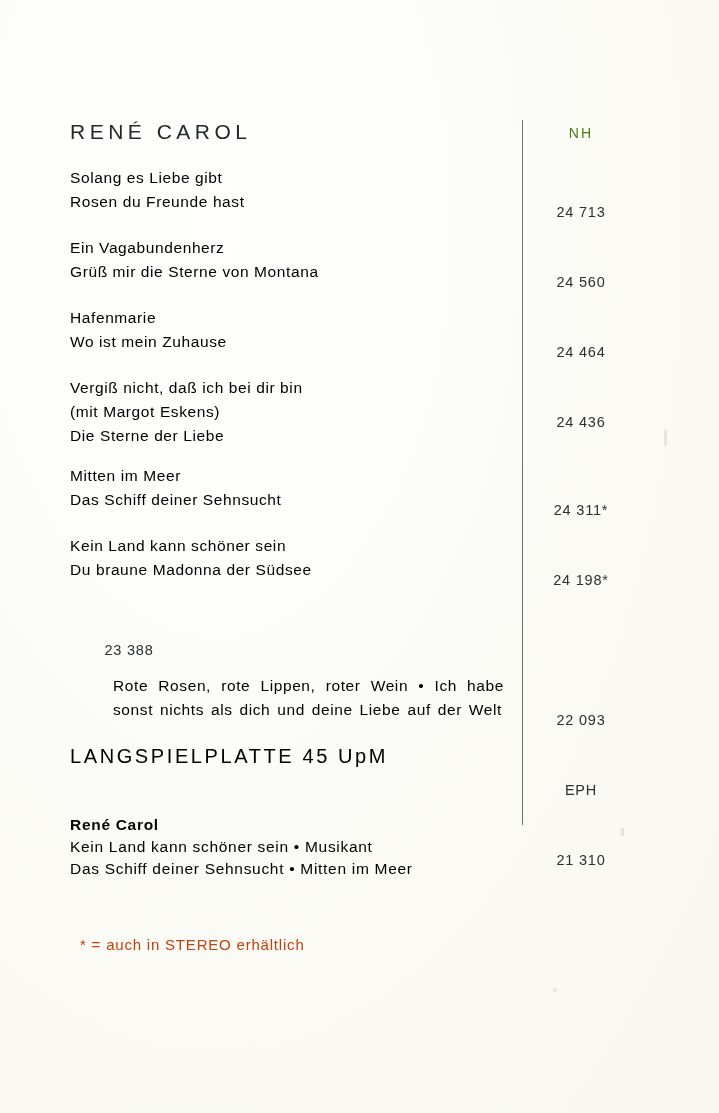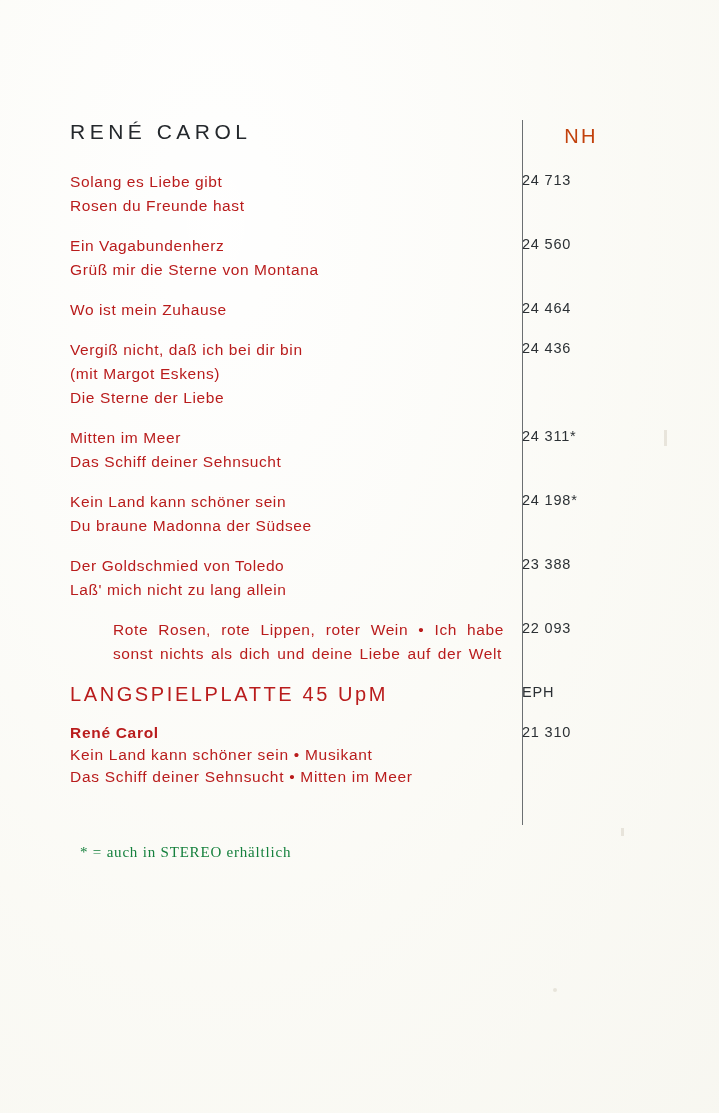--- a/index.html
+++ b/index.html
@@ -54,78 +54,78 @@
   .artist-name {
     width: 452px;
     font-size: 21px;
     letter-spacing: 4.5px;
     color: #24282c;
     font-weight: 400;
   }
   .code-head {
     width: 118px;
     text-align: center;
-    font-size: 20px;
+    font-size: 14px;
     letter-spacing: 2.2px;
-    color: #c2410c;
+    color: #4d7c0f;
     padding-top: 5px;
   }
   .entry {
     display: flex;
     align-items: flex-start;
     margin-bottom: 16px;
   }
   .entry .titles {
     width: 452px;
     padding-right: 18px;
     box-sizing: border-box;
   }
   .entry .titles .line {
     font-size: 15.5px;
     line-height: 24px;
     letter-spacing: 0.6px;
-    color: #b91c1c;
+    color: #000000;
     white-space: nowrap;
   }
   .entry .titles .line.wrap {
     white-space: normal;
     text-align: justify;
     word-spacing: 2px;
     margin-left: 43px;
   }
   .entry .titles .line.bold {
     font-weight: 700;
   }
   .entry .code {
     width: 118px;
-    text-align: left;
+    text-align: center;
     font-size: 14.5px;
     letter-spacing: 0.8px;
     color: #2b3034;
     padding-top: 2px;
     white-space: nowrap;
+    margin-top: 36px;
   }
   .entry.section .titles .line.section-title {
     font-size: 20px;
     letter-spacing: 2.6px;
   }
   .entry.lp {
     margin-bottom: 0;
   }
   .entry.lp .titles .line {
     line-height: 22px;
     letter-spacing: 0.7px;
   }
   .footnote {
     margin-top: 56px;
     margin-left: 10px;
     font-size: 15px;
     letter-spacing: 0.8px;
-    color: #15803d;
-    font-family: Liberation Serif, serif;
+    color: #c2410c;
   }
   .edge-mark {
     position: absolute;
     background: #d8d4c6;
     opacity: 0.55;
   }
   .mark-a { right: 52px; top: 430px; width: 3px; height: 16px; }
   .mark-b { right: 95px; top: 828px; width: 3px; height: 8px; }
   .mark-c { right: 162px; top: 988px; width: 4px; height: 4px; border-radius: 50%; }
 </style>
@@ -155,20 +155,21 @@
       <div class="entry">
         <div class="titles">
           <div class="line">Ein Vagabundenherz</div>
           <div class="line">Grüß mir die Sterne von Montana</div>
         </div>
         <div class="code">24 560</div>
       </div>
 
       <div class="entry">
         <div class="titles">
+          <div class="line">Hafenmarie</div>
           <div class="line">Wo ist mein Zuhause</div>
         </div>
         <div class="code">24 464</div>
       </div>
 
       <div class="entry">
         <div class="titles">
           <div class="line">Vergiß nicht, daß ich bei dir bin</div>
           <div class="line">(mit Margot Eskens)</div>
           <div class="line">Die Sterne der Liebe</div>
@@ -186,24 +187,20 @@
 
       <div class="entry">
         <div class="titles">
           <div class="line">Kein Land kann schöner sein</div>
           <div class="line">Du braune Madonna der Südsee</div>
         </div>
         <div class="code">24 198*</div>
       </div>
 
       <div class="entry">
-        <div class="titles">
-          <div class="line">Der Goldschmied von Toledo</div>
-          <div class="line">Laß' mich nicht zu lang allein</div>
-        </div>
         <div class="code">23 388</div>
       </div>
 
       <div class="entry">
         <div class="titles">
           <div class="line wrap">Rote Rosen, rote Lippen, roter Wein • Ich habe sonst nichts als dich und deine Liebe auf der Welt</div>
         </div>
         <div class="code">22 093</div>
       </div>
 

